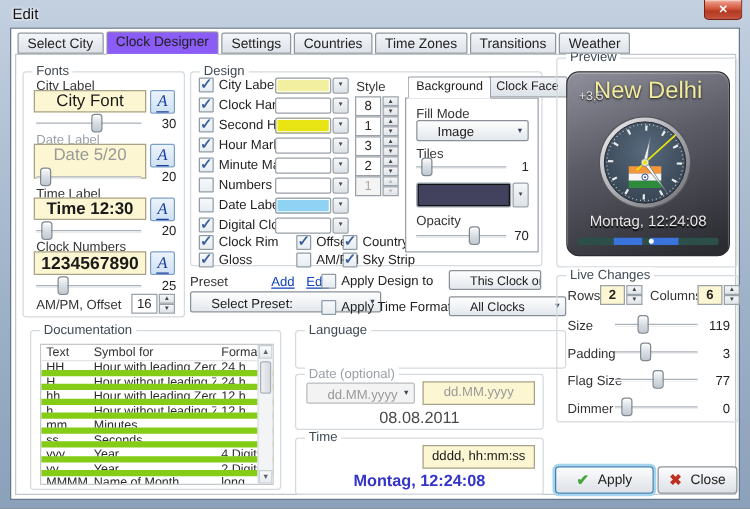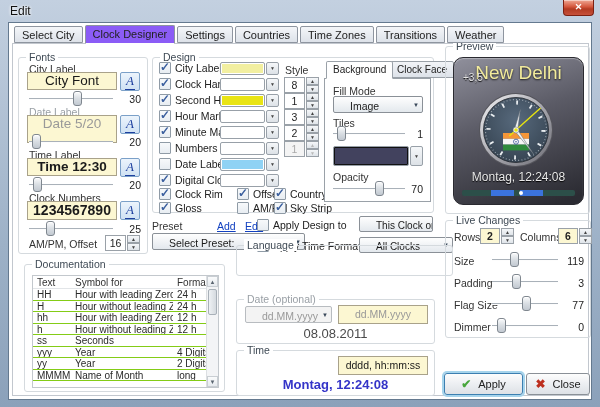--- a/index.html
+++ b/index.html
@@ -40,21 +40,21 @@
   .combo{position:absolute;height:17px;border:1px solid #8a9097;border-radius:2px;background:linear-gradient(#fefefe,#eef1f4 60%,#e3e8ed);font-size:10.5px;color:#1a1a1a;display:flex;align-items:flex-end;padding-left:16px;white-space:nowrap;overflow:hidden}
   .combo .arr{margin-left:auto;flex:0 0 12px;text-align:center;font-size:6px;color:#39485a;align-self:stretch;display:flex;align-items:center;justify-content:center}
   .combo.dis{color:#9a9a9a;background:#f3f3f3;border-color:#b8bcc0}
   .link{position:absolute;color:#1140c0;text-decoration:underline;font-size:10.5px}
   .minitab{position:absolute;height:17px;line-height:16px;padding:0 6px;font-size:10px;border:1px solid #9aa1a8;border-radius:2px 2px 0 0;background:linear-gradient(#f2f4f7,#dde2e9)}
   .minitab.active{background:#fff;border-bottom:1px solid #fff;z-index:3;height:18px}
   .panel{position:absolute;border:1px solid #9aa1a8;background:#fff}
   .dtable{position:absolute;border:1px solid #c3c8cd;background:#fff;overflow:hidden}
   .dt-head{display:grid;grid-template-columns:38px 102px 1fr;height:13px;line-height:13px;font-size:10px;color:#333;border-bottom:1px solid #e2e5e8;background:#fff}
   .dt-head div{padding-left:4px}
-  .dt-row{display:grid;grid-template-columns:38px 102px 1fr;height:11.5px;line-height:11.5px;font-size:10px;color:#2a2a2a;border-bottom:1px solid #84cc16}
+  .dt-row{display:grid;grid-template-columns:38px 102px 1fr;height:11.5px;line-height:11.5px;font-size:10px;color:#2a2a2a;border-bottom:5px solid #84cc16}
   .dt-row div{padding-left:4px;white-space:nowrap;overflow:hidden}
   .sbar{position:absolute;top:0;right:0;bottom:0;width:12px;background:#f3f4f6;border-left:1px solid #dcdfe2}
   .sb-btn{position:absolute;left:0;right:0;height:11px;font-size:6px;color:#5a6570;text-align:center;line-height:11px;background:linear-gradient(#fafbfc,#e6eaee);border:1px solid #c9ced3}
   .sb-btn.up{top:0}.sb-btn.dn{bottom:0}
   .sb-thumb{position:absolute;top:13px;left:1px;right:1px;height:26px;border:1px solid #a8b0b8;border-radius:2px;background:linear-gradient(90deg,#eef1f4,#d5dadf)}
   .tile{position:absolute;border-radius:10px;background:linear-gradient(160deg,#90909c,#5b5b66 42%,#2b2b32 95%);border:1px solid #2a2a30;box-shadow:inset 0 1px 1px rgba(255,255,255,.35)}
   .tile-city{position:absolute;left:0;right:0;top:4px;text-align:center;font-size:19px;color:#f2eb9c;text-shadow:0 1px 2px rgba(0,0,0,.8)}
   .tile-off{position:absolute;left:9px;top:14px;font-size:10px;color:#e4e4e4;text-shadow:0 1px 1px #000}
   .tile-dt{position:absolute;left:0;right:0;top:112px;text-align:center;font-size:12px;color:#e9e9e9;text-shadow:0 1px 1px #000}
   .strip{position:absolute;left:8px;top:132px;width:113px;height:6px;border-radius:2px;overflow:hidden;display:flex}
@@ -326,20 +326,25 @@
               <div>hh</div>
               <div>Hour with leading Zero</div>
               <div>12 h</div>
             </div>
           <div class="dt-row">
               <div>h</div>
               <div>Hour without leading Zero</div>
               <div>12 h</div>
             </div>
           <div class="dt-row">
+              <div>mm</div>
+              <div>Minutes</div>
+              <div></div>
+            </div>
+          <div class="dt-row">
               <div>ss</div>
               <div>Seconds</div>
               <div></div>
             </div>
           <div class="dt-row">
               <div>yyy</div>
               <div>Year</div>
               <div>4 Digits</div>
             </div>
           <div class="dt-row">
@@ -354,21 +359,21 @@
             </div>
 
           <div class="sbar">
             <div class="sb-btn up">▲</div>
             <div class="sb-thumb"></div>
             <div class="sb-btn dn">▼</div>
           </div>
         </div>
       </div>
 
-      <div class="group" style="left:223px;top:201px;width:217px;height:31px">
+      <div class="group" style="left:223px;top:220px;width:217px;height:31px">
         <div class="glabel">Language</div>
       </div>
 
       <div class="group" style="left:223px;top:255px;width:199px;height:45px">
         <div class="glabel dis">Date (optional)</div>
         <div class="combo dis" style="left:8px;top:6px;width:87px">
             <span>dd.MM.yyyy</span>
             <span class="arr">▼</span>
           </div>
         <div class="field dis" style="left:101px;top:5px;width:90px;height:19px;font-size:10.5px;line-height:17px">dd.MM.yyyy</div>

